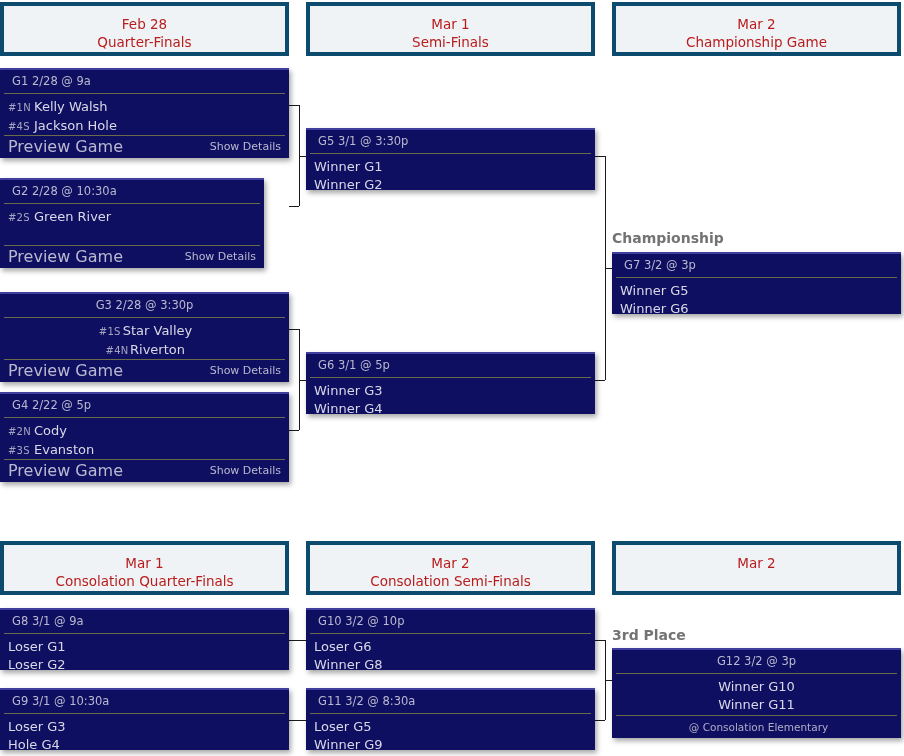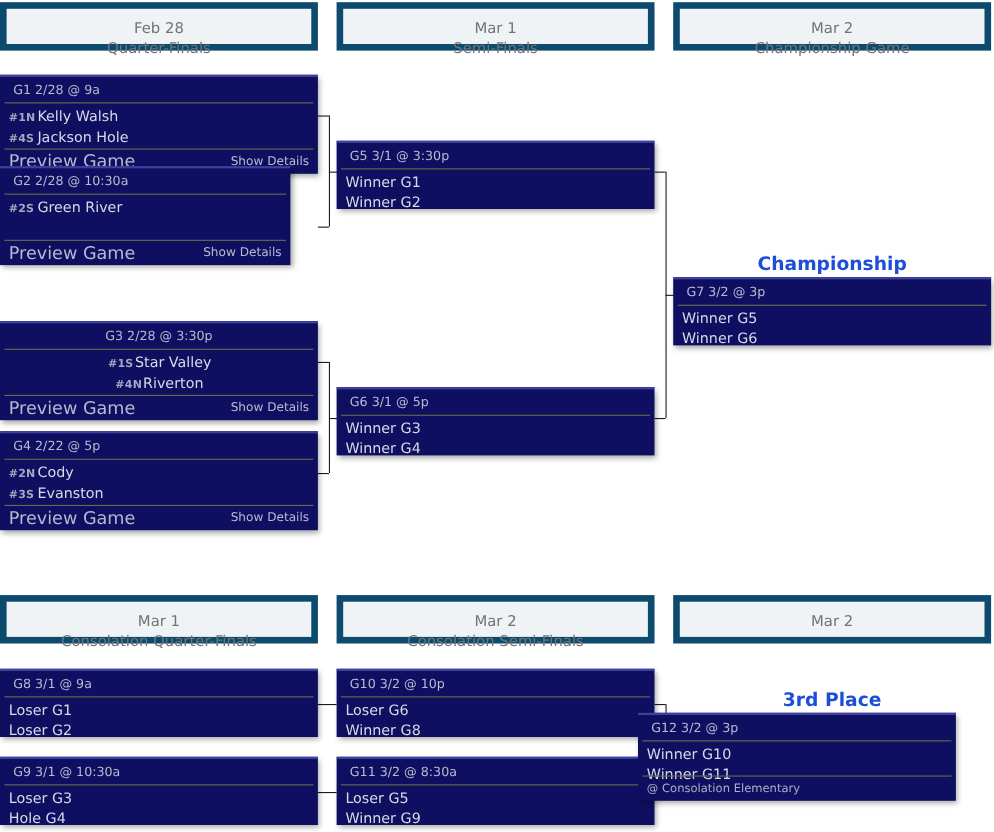--- a/index.html
+++ b/index.html
@@ -14,27 +14,27 @@
     height: 756px;
     overflow: hidden;
     background: #ffffff;
   }
 
   
   .round-header {
     position: absolute;
     box-sizing: border-box;
     background: #f0f3f6;
-    border: 6px solid #0c4a6e;
+    border: 4px solid #0c4a6e;
     text-align: center;
-    color: #737373;
+    color: #b91c1c;
     font-size: 13.5px;
     line-height: 18px;
     padding-top: 9px;
-    height: 44px;
+    height: 54px;
   }
   .round-header .rh-date { display: block; }
   .round-header .rh-name { display: block; }
 
   
   .game-card {
     position: absolute;
     box-sizing: border-box;
     background: #0f0f62;
     border-top: 2px solid #3f3fa0;
@@ -59,21 +59,20 @@
     line-height: 18px;
     color: #d5d5e4;
     white-space: nowrap;
   }
   .gc-seed {
     display: inline-block;
     min-width: 26px;
     font-size: 10px;
     color: #a6a6c0;
     letter-spacing: 0.2px;
-    font-weight: bold;
   }
   .gc-teamname { color: #d8d8e6; }
   .gc-footer {
     position: absolute;
     left: 4px;
     right: 4px;
     bottom: 0;
     border-top: 1px solid #6b6b4a;
     height: 22px;
     line-height: 22px;
@@ -102,24 +101,23 @@
     line-height: 22px;
     padding-left: 4px;
     font-size: 10.5px;
     color: #aeaec6;
     white-space: nowrap;
   }
 
   
   .final-title {
     position: absolute;
-    text-align: center;
-    font-size: 17px;
+    font-size: 14px;
     font-weight: bold;
-    color: #1d4ed8;
+    color: #737373;
   }
 
   
   .conn {
     position: absolute;
     background: #1b1b1b;
   }
   .conn-v { width: 1px; }
   .conn-h { height: 1px; }
 </style>
@@ -165,21 +163,21 @@
       <div class="gc-team">
         <span class="gc-seed">#4S</span><span class="gc-teamname">Jackson Hole</span>
       </div>
     </div>
     <div class="gc-footer">
       <span class="gc-prev">Preview Game</span>
       <span class="gc-details">Show Details</span>
     </div>
   </div>
 
-  <div class="game-card" style="left:0px; top:151px; width:264px; height:90px;">
+  <div class="game-card" style="left:0px; top:178px; width:264px; height:90px;">
     <div class="gc-title">G2 2/28 @ 10:30a</div>
     <div class="gc-teams">
       <div class="gc-team">
         <span class="gc-seed">#2S</span><span class="gc-teamname">Green River</span>
       </div>
     </div>
     <div class="gc-footer">
       <span class="gc-prev">Preview Game</span>
       <span class="gc-details">Show Details</span>
     </div>
@@ -318,21 +316,21 @@
         <span class="gc-teamname">Loser G5</span>
       </div>
       <div class="gc-team">
         <span class="gc-teamname">Winner G9</span>
       </div>
     </div>
   </div>
 
   <div class="final-title" style="left:612px; top:627px; width:289px;">3rd Place</div>
 
-  <div class="game-card" style="left:580px; top:648px; width:289px; height:80px;">
+  <div class="game-card" style="left:612px; top:648px; width:289px; height:90px;text-align:center;">
     <div class="gc-title">G12 3/2 @ 3p</div>
     <div class="gc-teams">
       <div class="gc-team">
         <span class="gc-teamname">Winner G10</span>
       </div>
       <div class="gc-team">
         <span class="gc-teamname">Winner G11</span>
       </div>
     </div>
     <div class="gc-venue">@ Consolation Elementary</div>

